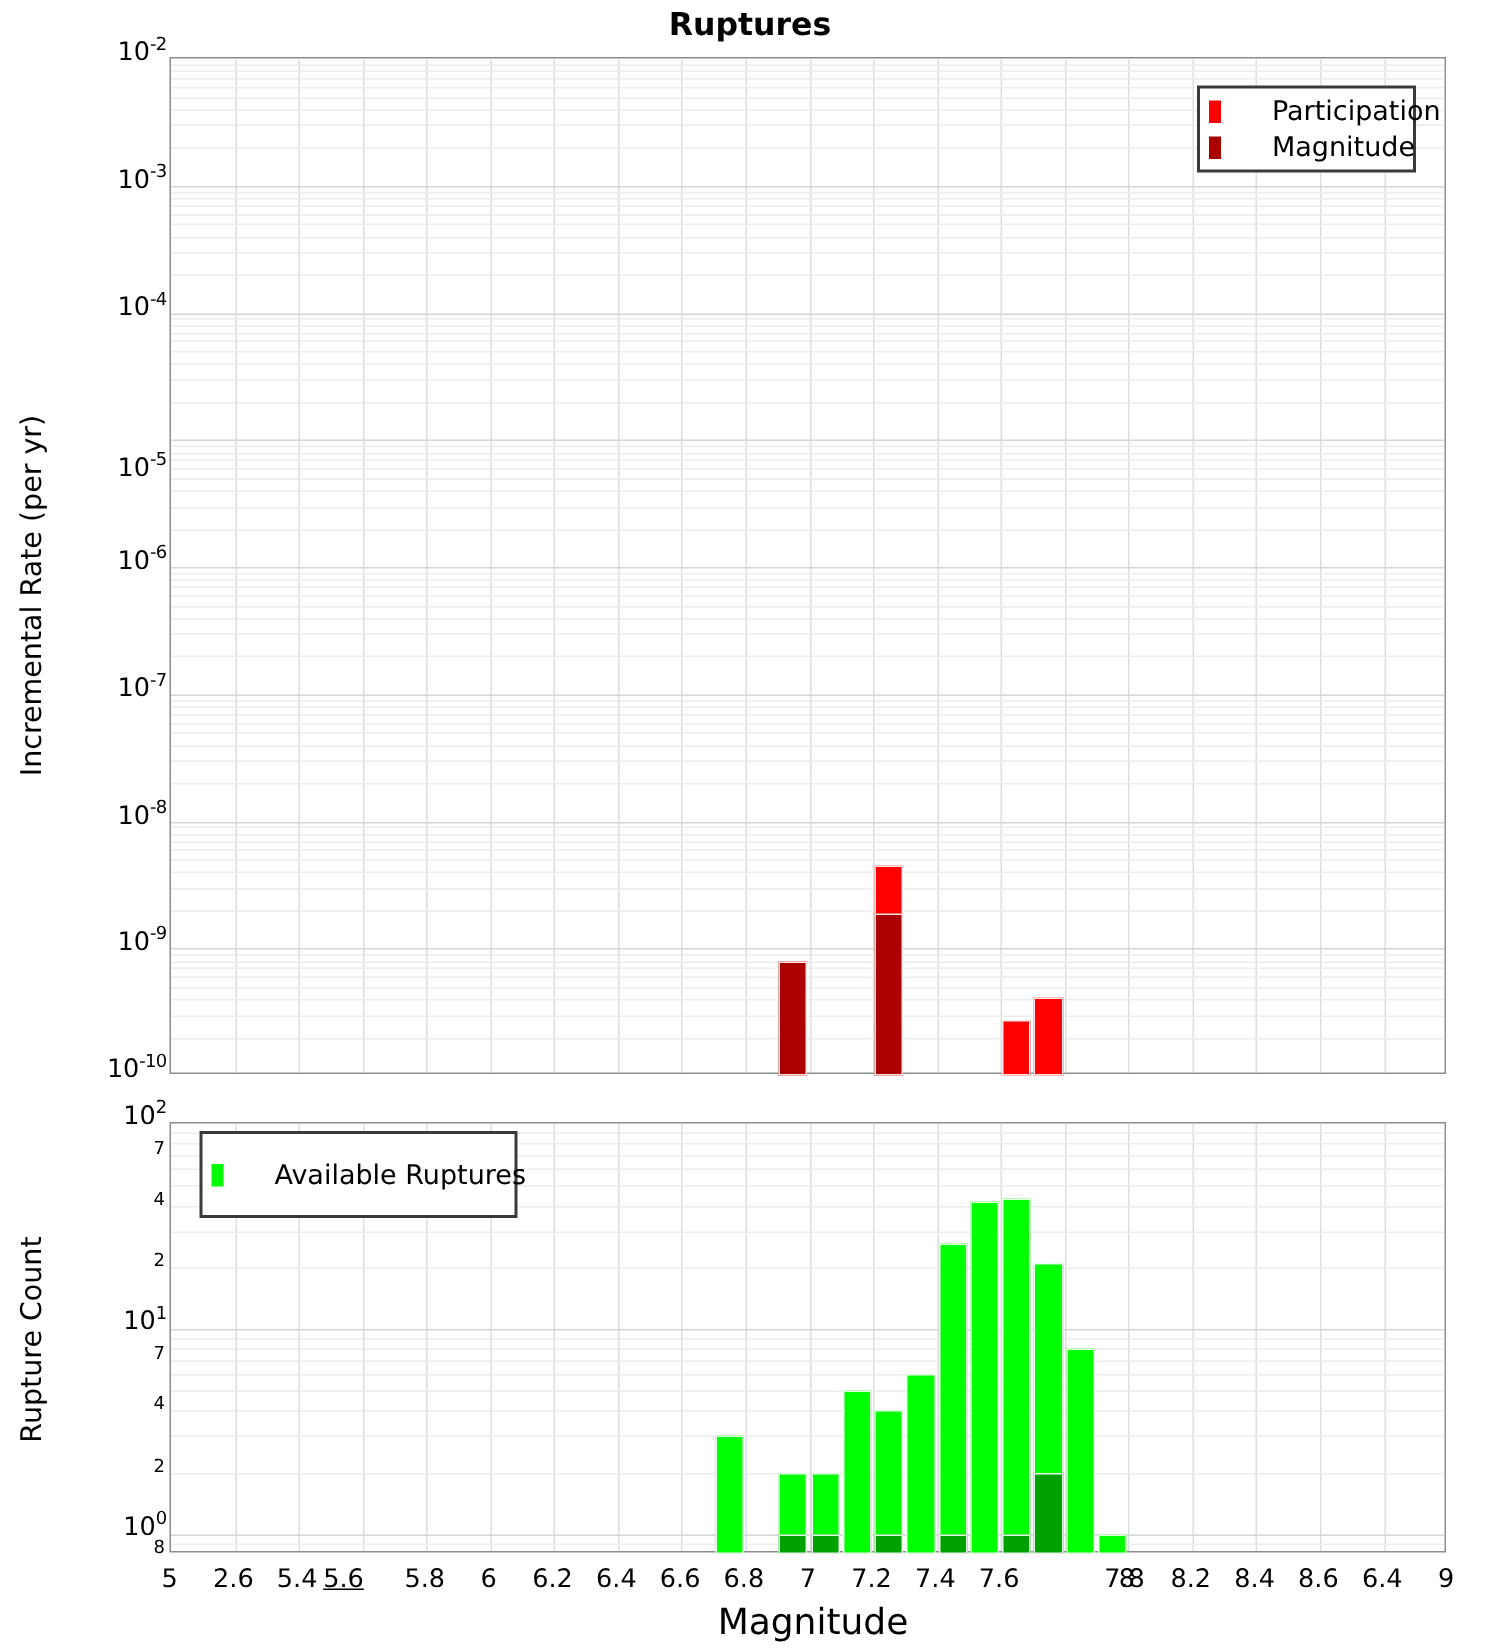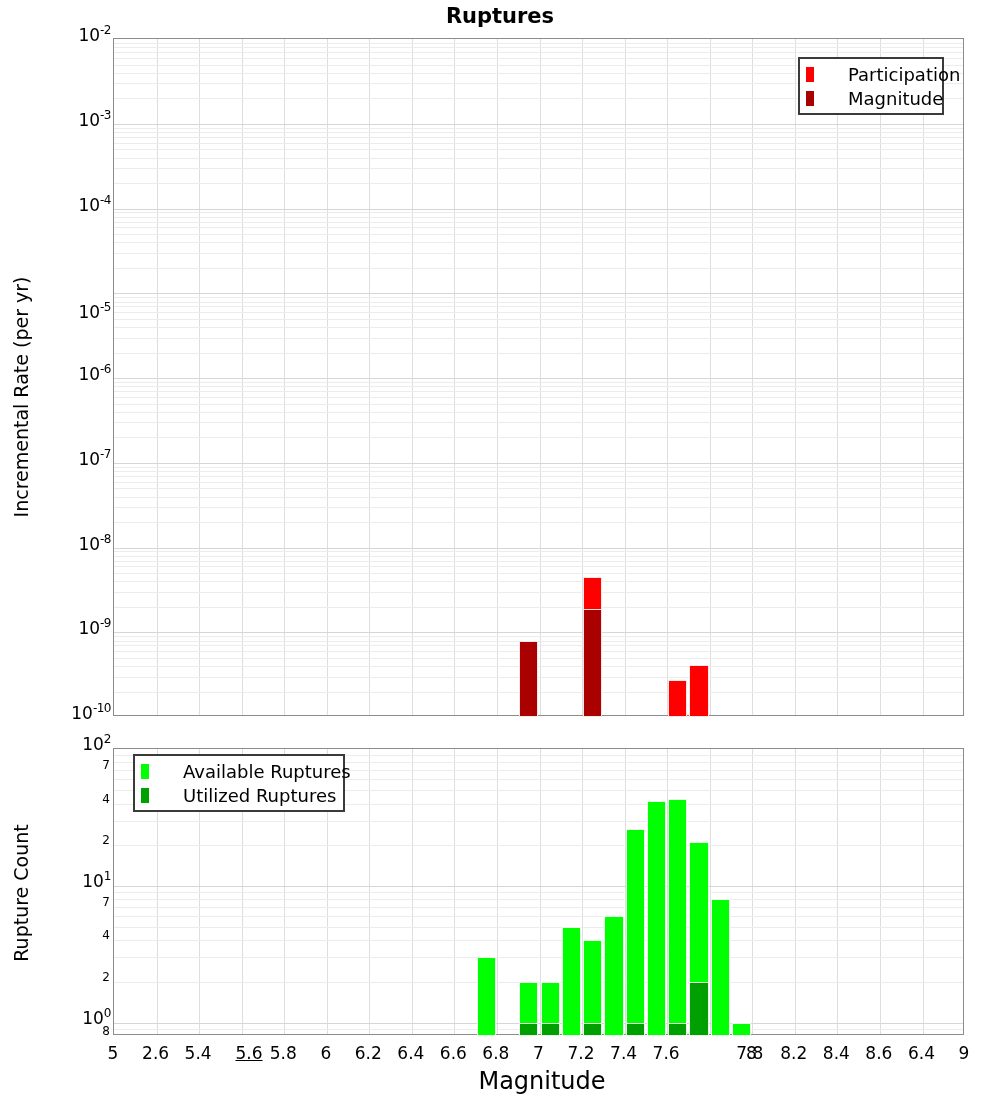--- a/index.html
+++ b/index.html
@@ -213,21 +213,21 @@
       <div class="ytick minor" style="right: 890px; top: 765.2px;">7</div>
       <div class="ytick minor" style="right: 890px; top: 798.5px;">4</div>
       <div class="ytick minor" style="right: 890px; top: 839.7px;">2</div>
       <div class="ytick minor" style="right: 890px; top: 902.1px;">7</div>
       <div class="ytick minor" style="right: 890px; top: 935.3px;">4</div>
       <div class="ytick minor" style="right: 890px; top: 976.5px;">2</div>
       <div class="ytick minor" style="right: 890px; top: 1031px;">8</div>
       <div class="xtick" style="left: 113px; top: 1043px;">5</div>
       <div class="xtick" style="left: 155.6px; top: 1043px;">2.6</div>
       <div class="xtick" style="left: 198.1px; top: 1043px;">5.4</div>
-      <div class="xtick" style="left: 249px; top: 1043px; text-decoration: underline;">5.6</div>
+      <div class="xtick" style="left: 229px; top: 1043px; text-decoration: underline;">5.6</div>
       <div class="xtick" style="left: 283.2px; top: 1043px;">5.8</div>
       <div class="xtick" style="left: 325.8px; top: 1043px;">6</div>
       <div class="xtick" style="left: 368.3px; top: 1043px;">6.2</div>
       <div class="xtick" style="left: 410.9px; top: 1043px;">6.4</div>
       <div class="xtick" style="left: 453.4px; top: 1043px;">6.6</div>
       <div class="xtick" style="left: 495.9px; top: 1043px;">6.8</div>
       <div class="xtick" style="left: 538.5px; top: 1043px;">7</div>
       <div class="xtick" style="left: 581px; top: 1043px;">7.2</div>
       <div class="xtick" style="left: 623.6px; top: 1043px;">7.4</div>
       <div class="xtick" style="left: 666.1px; top: 1043px;">7.6</div>
@@ -249,19 +249,15 @@
       <span class="swatch" style="background: rgb(170, 0, 0);"></span>
       <span class="legend-label">Magnitude</span>
     </div>
   </div>
 
   <div class="legend" style="left:133px; top:754px; width:212px; height:58px;">
     <div class="legend-row">
       <span class="swatch" style="background: rgb(0, 255, 0);"></span>
       <span class="legend-label">Available Ruptures</span>
     </div>
-    <div class="legend-row">
-      <span class="swatch" style="background: rgb(0, 160, 0);"></span>
-      <span class="legend-label">Utilized Ruptures</span>
-    </div>
   </div>
 
 </div>
 
 </body></html>

